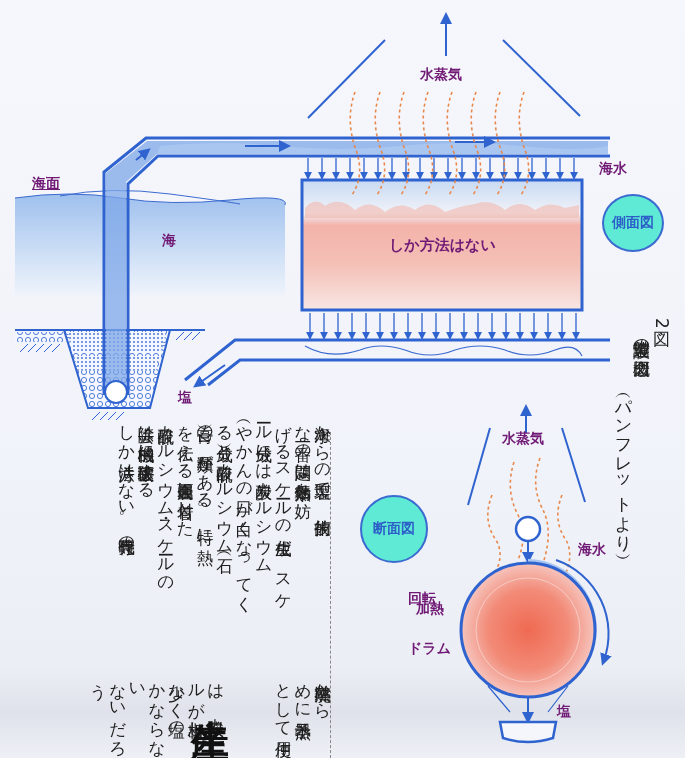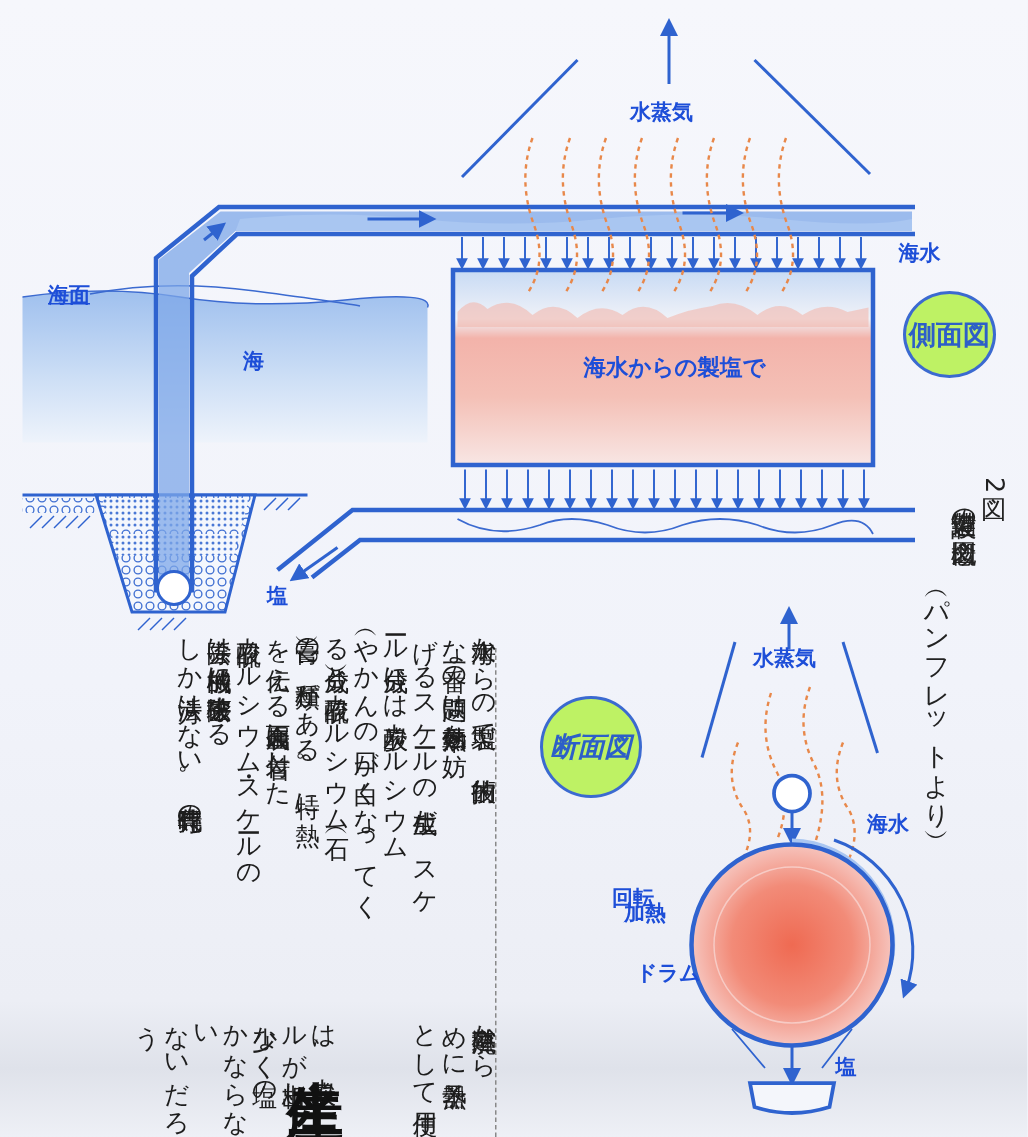--- a/index.html
+++ b/index.html
@@ -7,21 +7,21 @@
     width:685px; height:758px; overflow:hidden; position:relative;
     background:#f3f5fb;
     font-family:"DejaVu Sans", sans-serif;
   }
   .paper {
     position:absolute; left:0; top:0; width:685px; height:758px;
     background:linear-gradient(180deg,#f6f7fc 0%,#f1f3fa 60%,#eceef5 88%,#dfe2ea 94%,#eef0f6 100%);
   }
   svg.diagram { position:absolute; left:0; top:0; }
   .lbl {
-    position:absolute; color:#1d4ed8; font-weight:bold; font-size:14px;
+    position:absolute; color:#701a75; font-weight:bold; font-size:14px;
     font-family:"DejaVu Sans", sans-serif; white-space:nowrap;
   }
   .caption {
     position:absolute; left:632px; top:318px;
     writing-mode:vertical-rl; font-size:17px; color:#222;
     font-family:"DejaVu Sans", sans-serif; line-height:20px;
   }
   .article {
     position:absolute; left:0; top:414px; width:332px; height:344px;
     writing-mode:vertical-rl; font-family:"DejaVu Serif", serif;
@@ -38,21 +38,21 @@
     font-family:"DejaVu Sans", sans-serif; font-weight:bold;
     font-size:38px; color:#111; line-height:40px;
   }
   .col2 {
     position:absolute; left:0; top:672px; height:86px; width:332px;
     writing-mode:vertical-rl; font-family:"DejaVu Serif", serif;
     font-size:16.6px; line-height:19.6px; color:#1d1d1d; overflow:hidden;
   }
   .badge {
     position:absolute; border:2px solid #3b6ad0; border-radius:50%;
-    background:#bef264; color:#2d5fc8; font-weight:bold; font-size:18px;
+    background:#5eead4; color:#2d5fc8; font-weight:bold; font-size:14px;
     display:flex; align-items:center; justify-content:center;
   }
 </style>
 </head>
 <body>
 
 <div class="paper"></div>
 
 <svg class="diagram" width="685" height="758" viewBox="0 0 685 758">
   <defs>
@@ -205,33 +205,33 @@
   <circle cx="528" cy="630" r="67" fill="url(#ballGrad)" stroke="#2f63cf" stroke-width="3"></circle>
   <circle cx="528" cy="630" r="52" fill="none" stroke="#f8dcd8" stroke-width="1" opacity="0.7"></circle>
   <path d="M556,560 A78,78 0 0 1 604,660" fill="none" stroke="#2f63cf" stroke-width="2" marker-end="url(#ah)"></path>
   <path d="M488,686 L510,712 M568,686 L548,712" stroke="#2f63cf" stroke-width="1.2"></path>
   <line x1="528" y1="697" x2="528" y2="718" stroke="#2f63cf" stroke-width="2" marker-end="url(#ah)"></line>
   <path d="M500,722 L556,722 L553,738 Q528,746 503,738 Z" fill="#f4f6fb" stroke="#2f63cf" stroke-width="2.5"></path>
 </svg>
 
 <div class="lbl" style="left:420px;top:66px;">水蒸気</div>
 <div class="lbl" style="left:599px;top:160px;">海水</div>
-<div class="lbl" style="left:32px;top:188px;text-decoration:underline;">海面</div>
+<div class="lbl" style="left:32px;top:175px;text-decoration:underline;">海面</div>
 <div class="lbl" style="left:162px;top:232px;">海</div>
-<div class="lbl" style="left:389px;top:236px;font-size:15px;">海水からの製塩で</div>
+<div class="lbl" style="left:389px;top:236px;font-size:15px;">しか方法はない</div>
 <div class="lbl" style="left:178px;top:389px;">塩</div>
 <div class="badge" style="left:602px;top:194px;width:58px;height:54px;">側面図</div>
 
 <div class="lbl" style="left:502px;top:430px;">水蒸気</div>
 <div class="lbl" style="left:578px;top:541px;">海水</div>
 <div class="lbl" style="left:416px;top:600px;">加熱</div>
 <div class="lbl" style="left:408px;top:590px;">回転</div>
-<div class="lbl" style="left:424px;top:640px;">ドラム</div>
+<div class="lbl" style="left:408px;top:640px;">ドラム</div>
 <div class="lbl" style="left:557px;top:703px;">塩</div>
-<div class="badge" style="left:360px;top:464px;width:64px;height:64px;font-style:italic;">断面図</div>
+<div class="badge" style="left:360px;top:495px;width:64px;height:64px;">断面図</div>
 
 <div class="caption">
   <span>図2</span><br>
   <span style="margin-top:10px;display:inline-block;">製造設備の概念図</span>
 </div>
 <div class="caption sub" style="left:614px;top:388px;">（パンフレットより）</div>
 
 <div class="article">
   <span class="col">海水からの製塩で、技術的</span>
   <span class="col">な一番の問題は伝熱効率を妨</span>

